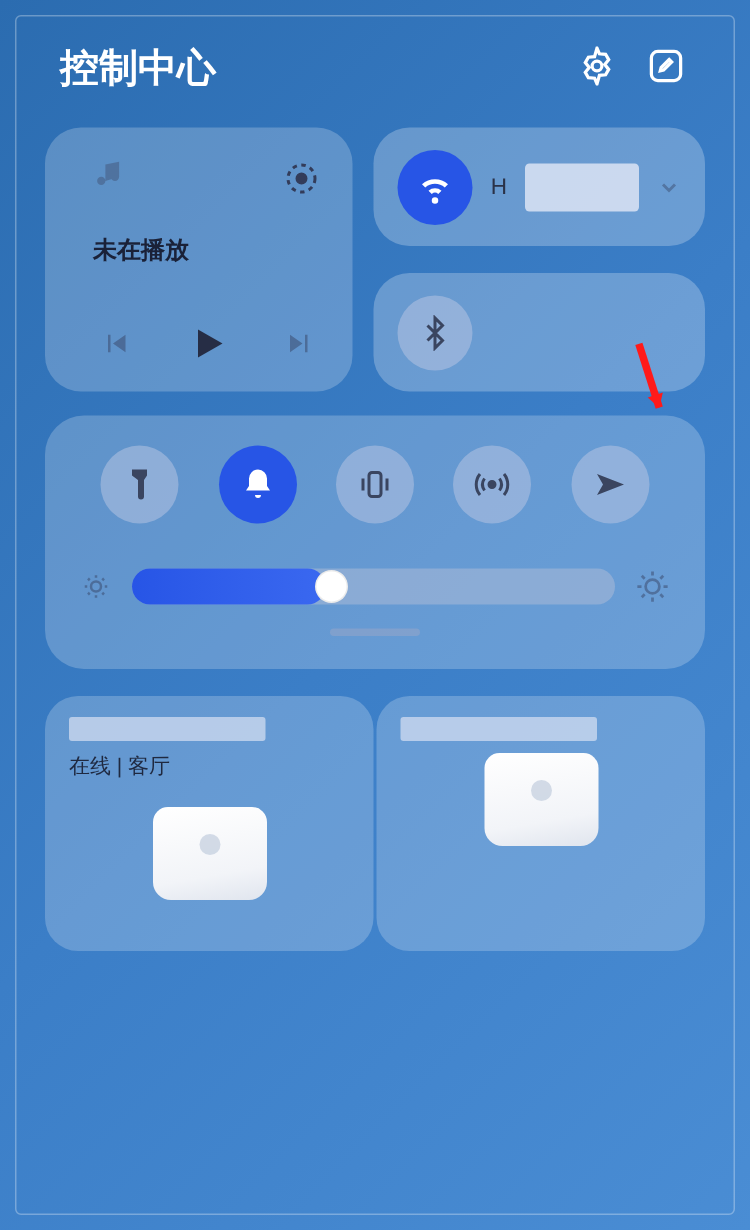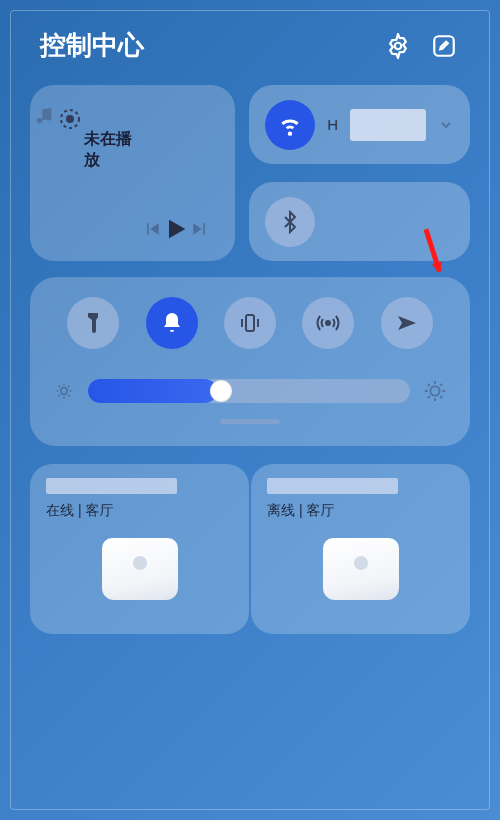--- a/index.html
+++ b/index.html
@@ -16,21 +16,20 @@
       overflow: hidden;
     }
     .outer-frame {
       position: absolute;
       inset: 10px;
       border: 1px solid rgba(255,255,255,0.3);
       border-radius: 4px;
     }
     .header {
       display: flex;
-      align-items: center;
       justify-content: space-between;
       padding: 28px 40px 14px 40px;
     }
     .title {
       color: #fff;
       font-size: 26px;
       font-weight: 700;
     }
     .header-icons {
       display: flex;
@@ -49,24 +48,24 @@
     }
     .row1 {
       display: flex;
       gap: 14px;
       margin-bottom: 16px;
     }
     .music-tile {
       flex: 1;
       background: rgba(255,255,255,0.22);
       border-radius: 24px;
-      padding: 20px 20px 18px 4px;
+      padding: 20px 20px 18px 32px;
       height: 176px;
       display: flex;
-      flex-direction: row;
+      flex-direction: column;
     }
     .music-top {
       display: flex;
       justify-content: space-between;
       align-items: flex-start;
     }
     .music-icon {
       color: rgba(60,70,100,0.4);
       font-size: 22px;
     }
@@ -408,21 +407,20 @@
       <div class="device-head"></div>
       <div class="device-status">在线 | 客厅</div>
       <div class="device-img">
         <div class="device-box">
             <div class="device-hole"></div>
           </div>
       </div>
     </div>
     <div class="device-tile">
       <div class="device-head"></div>
-      <div class="device-status">离线 | 客厅</div>
       <div class="device-img">
         <div class="device-box">
             <div class="device-hole"></div>
           </div>
       </div>
     </div>
   </div>
 </div>
 
 <div class="arrow-annotation">

